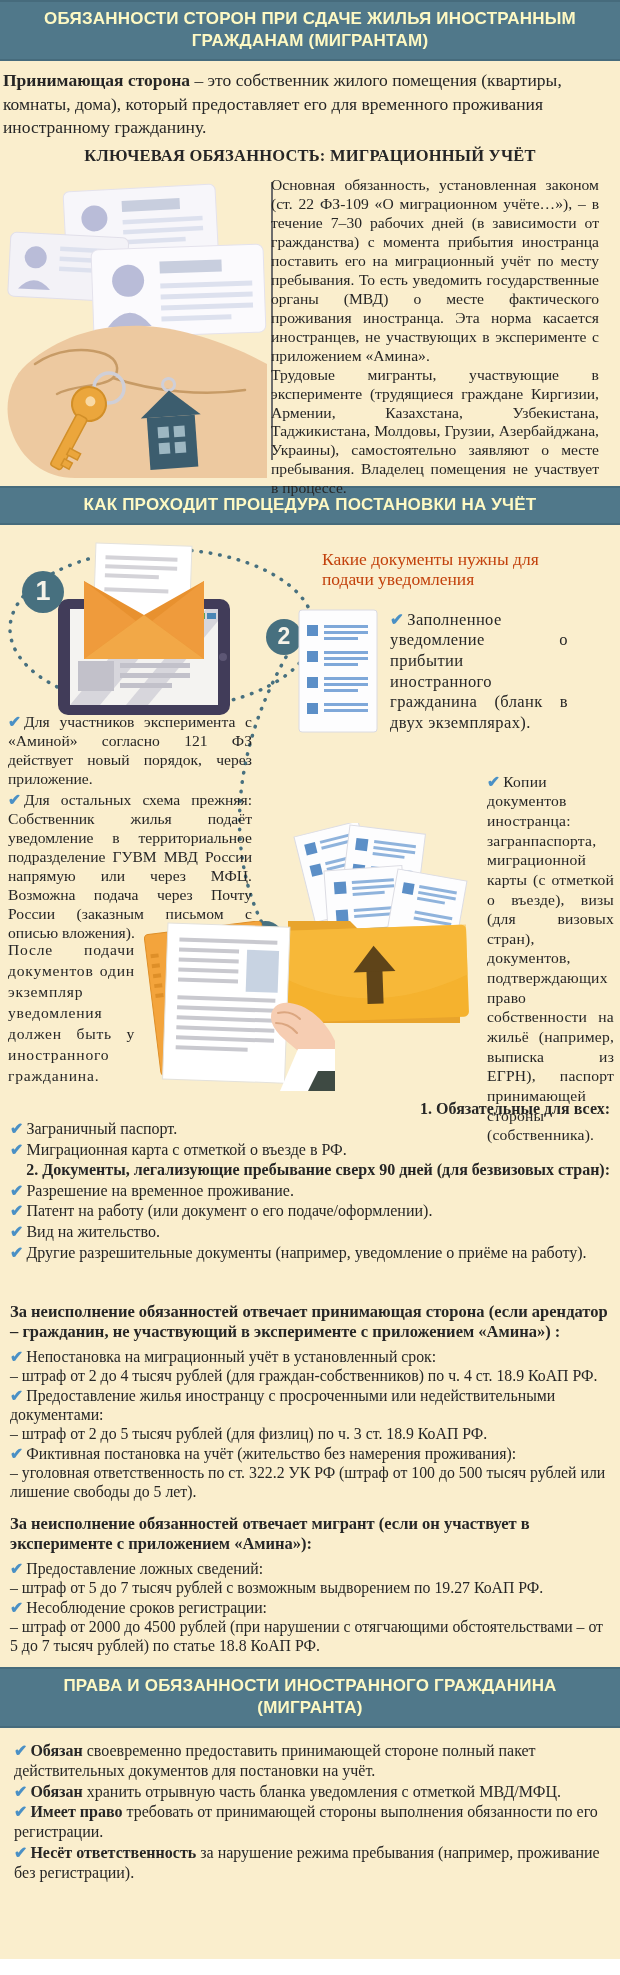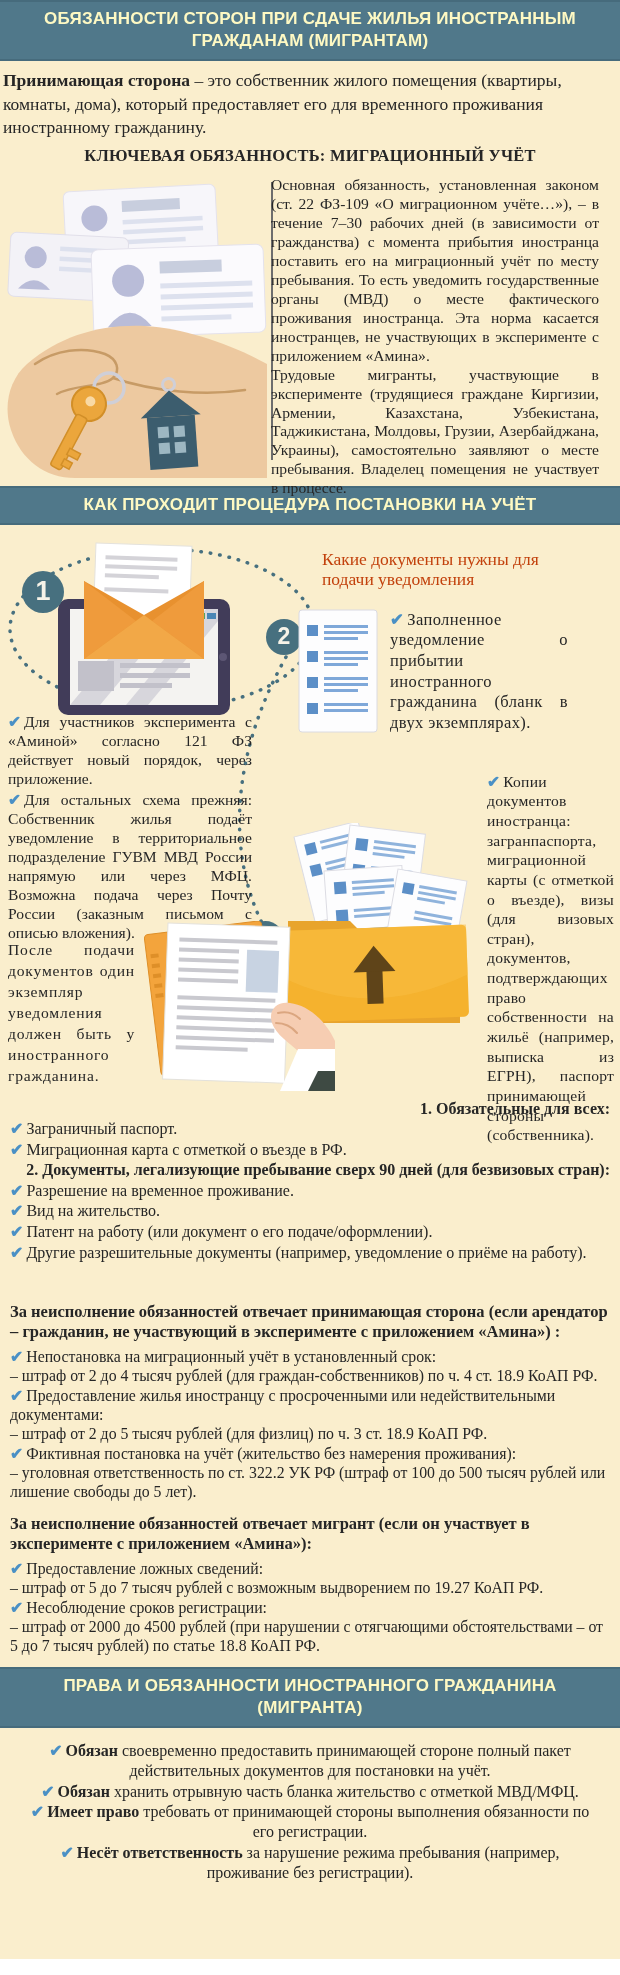--- a/index.html
+++ b/index.html
@@ -71,21 +71,21 @@
   .handdoc-illu{position:absolute;left:130px;top:396px;}
   
   .check{color:#4a90c5;font-weight:bold;padding-right:3px;}
   .listblock{padding:8px 10px 0 10px;font-size:16px;line-height:1.16;}
   .listblock .grouptitle{font-weight:bold;font-size:16px;margin:2px 0;text-align:right;}
   .listblock .chk-item{margin:2px 0;}
   .resp{padding:10px 10px 0 10px;font-size:15.8px;line-height:1.2;}
   .resp .lead-bold{font-weight:bold;font-size:16.5px;line-height:1.22;margin:4px 0 6px 0;}
   .resp .fine-line{margin:0 0 1px 0;}
   .rights{padding:12px 10px 0 10px;font-size:16px;line-height:1.24;}
-  .rights .chk-item{margin:1px 16px;text-align:center;}
+  .rights .chk-item{margin:1px 4px;}
   .rights b{font-weight:bold;}
   .sp{height:24px;}
   .sp-sm{height:10px;}
   .bottom-strip{position:absolute;left:0;bottom:0;width:620px;height:16px;background:#ffffff;}
 </style>
 </head>
 <body>
 
 <div class="page">
 
@@ -353,22 +353,22 @@
     </div>
   </div>
 
 
   <div class="listblock">
     <div class="grouptitle">1. Обязательные для всех:</div>
     <div class="chk-item"><span class="check">✔</span><span>Заграничный паспорт.</span></div>
     <div class="chk-item"><span class="check">✔</span><span>Миграционная карта с отметкой о въезде в РФ.</span></div>
     <div class="grouptitle">2. Документы, легализующие пребывание сверх 90 дней (для безвизовых стран):</div>
     <div class="chk-item"><span class="check">✔</span><span>Разрешение на временное проживание.</span></div>
+    <div class="chk-item"><span class="check">✔</span><span>Патент на работу (или документ о его подаче/оформлении).</span></div>
     <div class="chk-item"><span class="check">✔</span><span>Вид на жительство.</span></div>
-    <div class="chk-item"><span class="check">✔</span><span>Патент на работу (или документ о его подаче/оформлении).</span></div>
     <div class="chk-item"><span class="check">✔</span><span>Другие разрешительные документы (например, уведомление о приёме на работу).</span></div>
   </div>
 
   <div class="sp"></div>
 
 
   <div class="resp">
     <div class="lead-bold">За неисполнение обязанностей отвечает принимающая сторона (если арендатор – гражданин, не участвующий в эксперименте с приложением «Амина») :</div>
 
     <div class="chk-item"><span class="check">✔</span><span>Непостановка на миграционный учёт в установленный срок:</span></div>
@@ -387,19 +387,19 @@
   </div>
 
   <div class="sp-sm"></div>
 
   <div class="band">
     <span>ПРАВА И ОБЯЗАННОСТИ ИНОСТРАННОГО ГРАЖДАНИНА (МИГРАНТА)</span>
   </div>
 
   <div class="rights">
     <div class="chk-item"><span class="check">✔</span><b>Обязан</b><span> своевременно предоставить принимающей стороне полный пакет действительных документов для постановки на учёт.</span></div>
-    <div class="chk-item"><span class="check">✔</span><b>Обязан</b><span> хранить отрывную часть бланка жительство с отметкой МВД/МФЦ.</span></div>
+    <div class="chk-item"><span class="check">✔</span><b>Обязан</b><span> хранить отрывную часть бланка уведомления с отметкой МВД/МФЦ.</span></div>
     <div class="chk-item"><span class="check">✔</span><b>Имеет право</b><span> требовать от принимающей стороны выполнения обязанности по его регистрации.</span></div>
     <div class="chk-item"><span class="check">✔</span><b>Несёт ответственность</b><span> за нарушение режима пребывания (например, проживание без регистрации).</span></div>
   </div>
 
   <div class="bottom-strip"></div>
 </div>
 
 </body></html>

